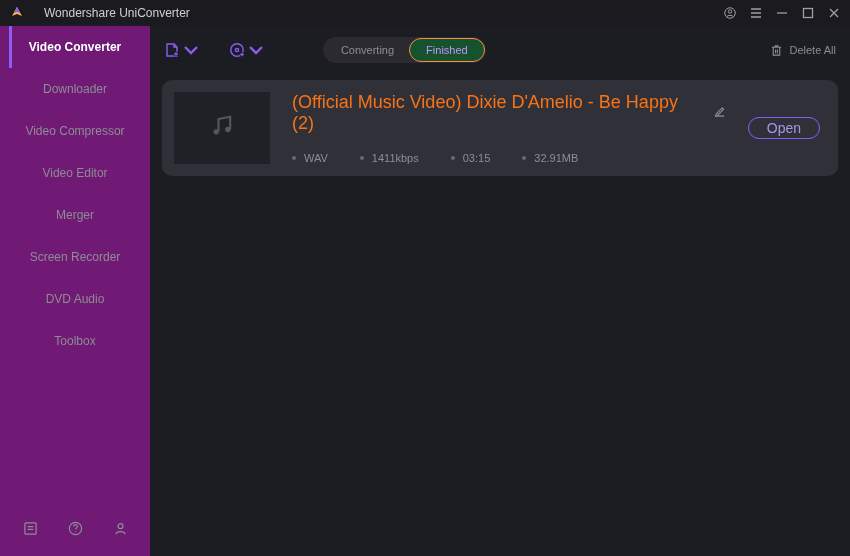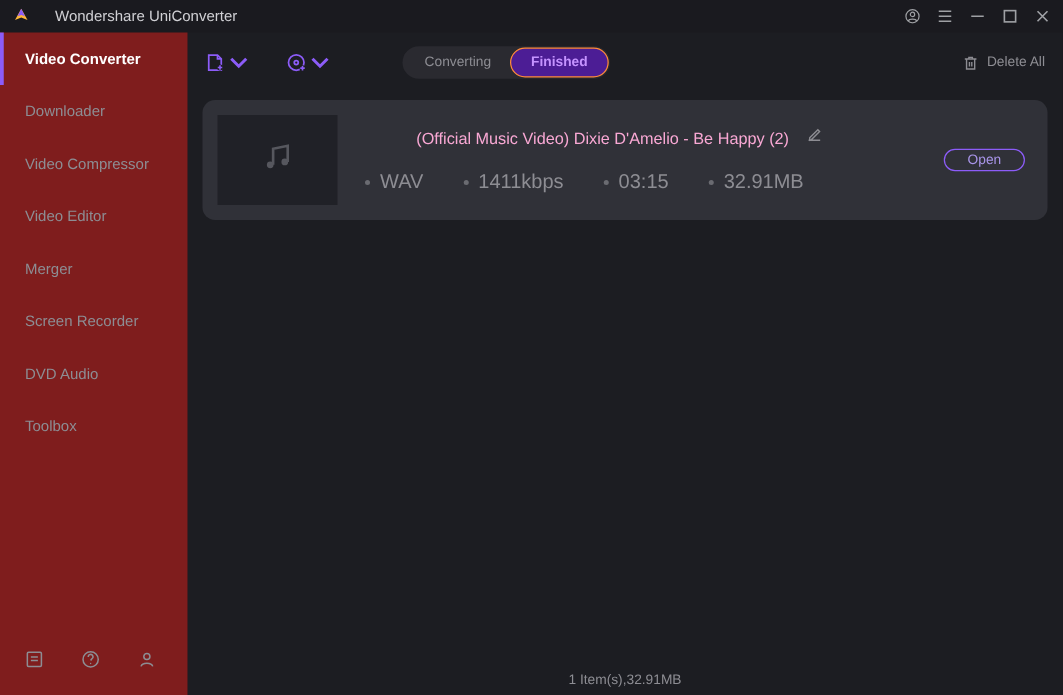--- a/index.html
+++ b/index.html
@@ -4,48 +4,48 @@
   <style>
     * { margin: 0; padding: 0; box-sizing: border-box; }
     body { width: 850px; height: 556px; font-family: -apple-system, BlinkMacSystemFont, "Segoe UI", Arial, sans-serif; background: #1a1a1f; color: #c5c5c9; overflow: hidden; }
     .title-bar { height: 26px; background: #1a1a1f; display: flex; align-items: center; padding: 0 10px; font-size: 12px; color: #d0d0d4; }
     .title-left { display: flex; align-items: center; gap: 20px; }
     .logo { width: 14px; height: 14px; display: inline-block; }
     .title-right { margin-left: auto; display: flex; align-items: center; gap: 14px; }
     .title-right svg, .title-right .win-icon { width: 12px; height: 12px; fill: #9ea0a4; stroke: #9ea0a4; }
     .win-icon { display: inline-flex; align-items: center; justify-content: center; cursor: pointer; }
     .main { display: flex; height: calc(100% - 26px); }
-    .sidebar { width: 150px; background: #7f1d1d; display: flex; flex-direction: column; position: relative; }
+    .sidebar { width: 150px; background: #701a75; display: flex; flex-direction: column; position: relative; align-items: center; }
     .sidebar-item { padding: 14px 20px; font-size: 12px; color: #8d8d93; cursor: pointer; }
     .sidebar-item.active { color: #ffffff; font-weight: 700; border-left: 3px solid #8c5cf8; padding-left: 17px; }
     .sidebar-footer { margin-top: auto; display: flex; gap: 30px; padding: 16px 20px; }
     .sidebar-footer svg { width: 15px; height: 15px; stroke: #8d8d93; fill: none; }
     .content { flex: 1; background: #1c1d22; display: flex; flex-direction: column; }
     .toolbar { height: 48px; display: flex; align-items: center; padding: 0 14px; gap: 14px; }
     .toolbar-left { display: flex; gap: 30px; }
     .tb-add svg { width: 16px; height: 16px; stroke: #8c5cf8; fill: none; }
     .tb-add { display: flex; align-items: center; gap: 3px; cursor: pointer; }
     .tb-chev { width: 8px; height: 8px; stroke: #8d8d93; fill: none; }
     .tab-switch { margin-left: auto; margin-right: auto; display: flex; background: #2a2a30; border-radius: 16px; padding: 2px; height: 26px; transform: translateX(-60px); }
     .tab-btn { padding: 3px 16px; font-size: 11px; color: #8d8d93; border-radius: 14px; display: flex; align-items: center; cursor: pointer; }
-    .tab-btn.active { background: #4c1d95; color: #c593ff; border: 1.5px solid #ff8a3a; margin: -1px; font-weight: bold; }
+    .tab-btn.active { background: #14532d; color: #c593ff; border: 1.5px solid #ff8a3a; margin: -1px; }
     .delete-all { display: flex; align-items: center; gap: 7px; font-size: 11px; color: #8d8d93; cursor: pointer; margin-left: auto; }
     .delete-all svg { width: 13px; height: 13px; stroke: #8d8d93; fill: none; }
     .item-list { flex: 1; padding: 6px 12px 0 12px; overflow: auto; }
     .item-row { background: #303138; border-radius: 10px; padding: 12px 18px 12px 12px; display: flex; align-items: center; gap: 22px; }
     .item-thumb { width: 96px; height: 72px; background: #202127; display: flex; align-items: center; justify-content: center; }
     .item-thumb svg { width: 28px; height: 28px; fill: #56575e; }
     .item-info { flex: 1; }
     .item-title-line { display: flex; align-items: center; gap: 14px; }
-    .item-title { font-size: 13px; color: #f9a8d4; margin-left: 41px; }
+    .item-title { font-size: 18px; color: #f97316; }
     .edit-icon { width: 13px; height: 13px; stroke: #8d8d93; fill: none; cursor: pointer; }
-    .item-meta { display: flex; gap: 32px; margin-top: 18px; font-size: 16px; color: #8d8d93; }
+    .item-meta { display: flex; gap: 32px; margin-top: 18px; font-size: 11px; color: #8d8d93; }
     .meta { display: flex; align-items: center; gap: 8px; }
     .meta::before { content: ""; width: 4px; height: 4px; background: #6a6b71; border-radius: 50%; display: inline-block; }
-    .open-btn { padding: 2px 18px; border: 1.5px solid #8c5cf8; border-radius: 14px; color: #a894e8; font-size: 11px; cursor: pointer; background: transparent; }
+    .open-btn { padding: 2px 18px; border: 1.5px solid #8c5cf8; border-radius: 14px; color: #a894e8; font-size: 14px; cursor: pointer; background: transparent; }
     .status-bar { height: 24px; display: flex; align-items: center; justify-content: center; font-size: 11px; color: #8d8d93; }
   </style>
 </head>
 <body>
 
 <div class="title-bar">
   <div class="title-left">
     <span class="logo">
       <svg viewBox="0 0 14 14">
           <path d="M7 1 L12 10 L7 8 L2 10 Z" fill="#ffb73a"></path>
@@ -180,17 +180,14 @@
             <span class="meta">WAV</span>
             <span class="meta">1411kbps</span>
             <span class="meta">03:15</span>
             <span class="meta">32.91MB</span>
           </div>
         </div>
         <button class="open-btn">Open</button>
       </div>
     </div>
 
-    <div class="status-bar">
-      <span>1 Item(s),32.91MB</span>
-    </div>
   </div>
 </div>
 
 </body></html>

